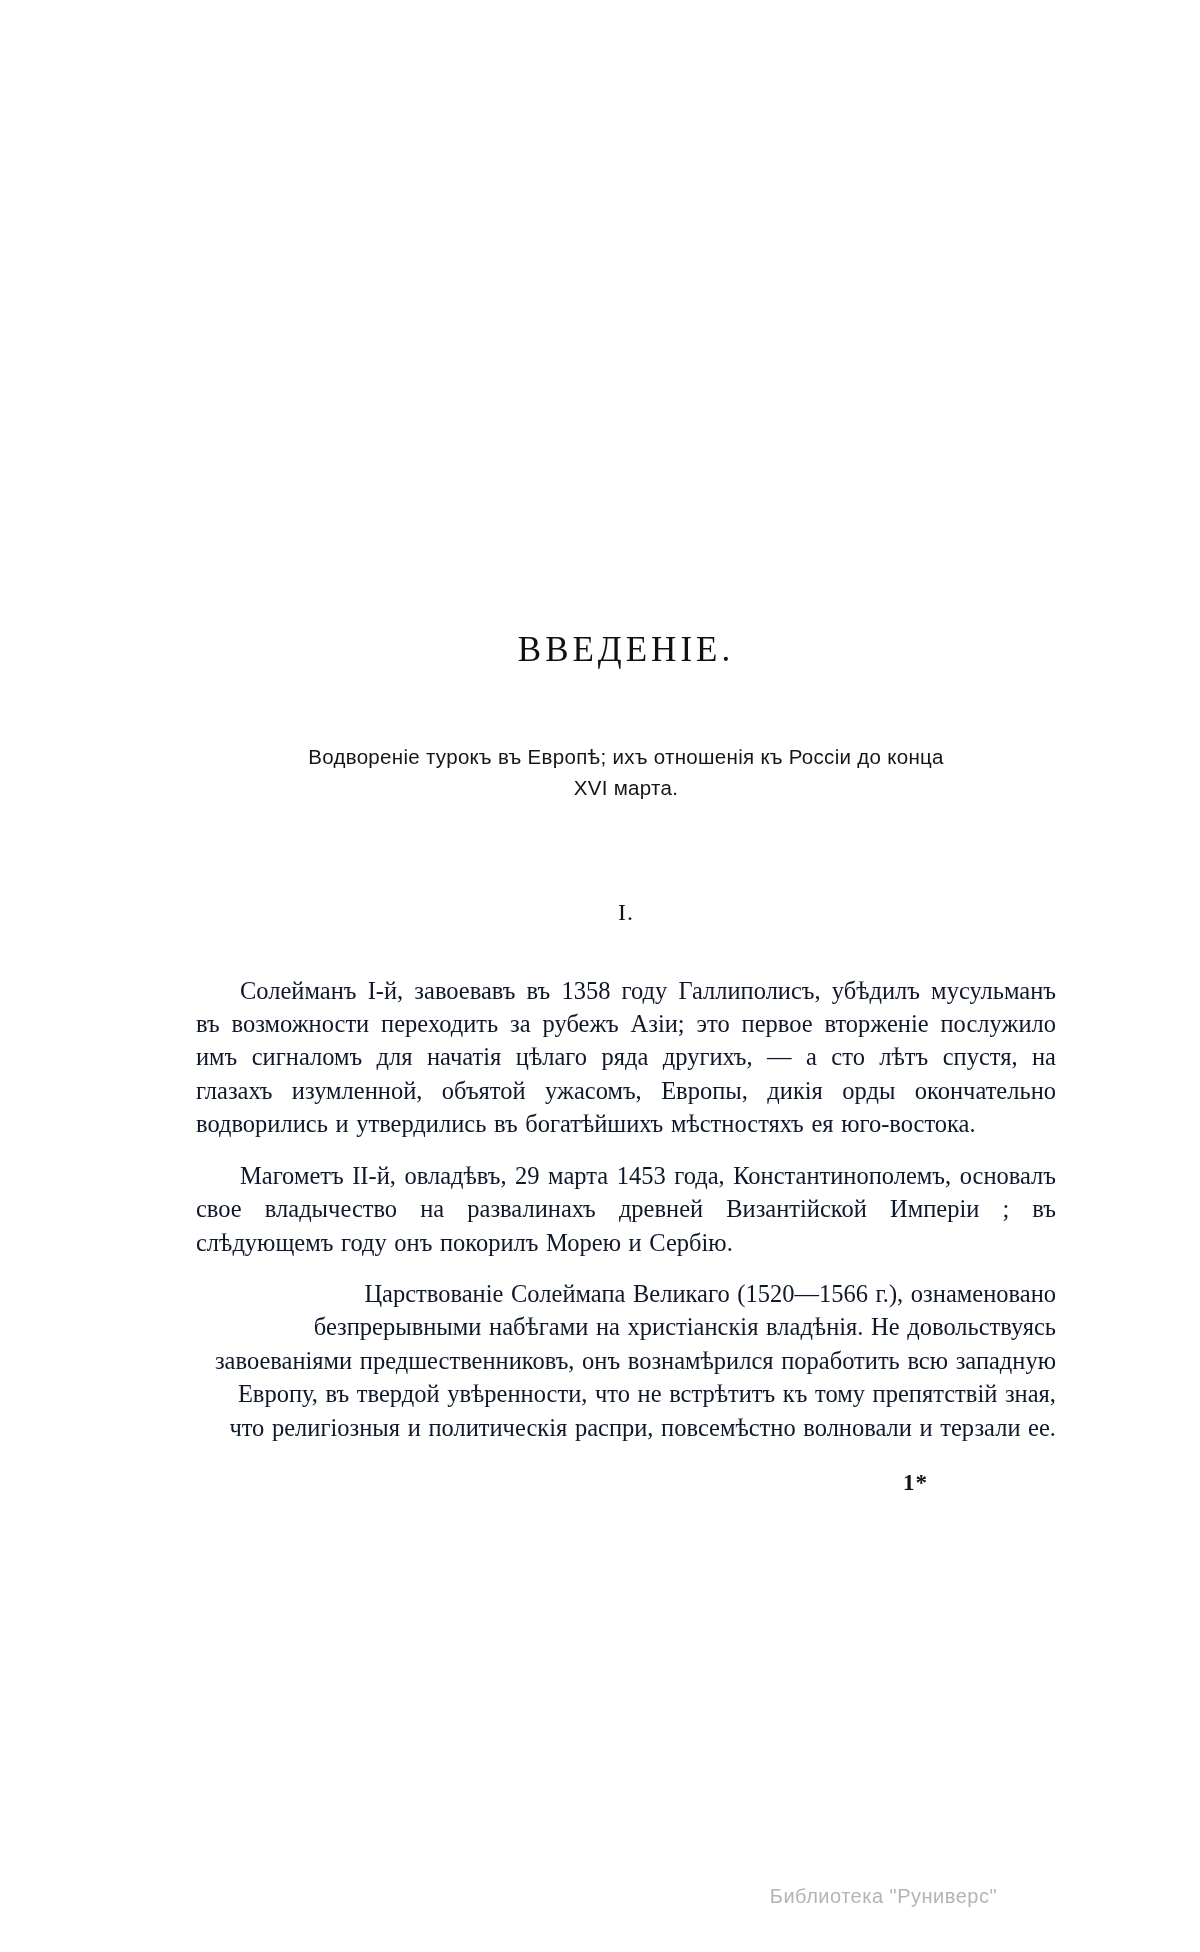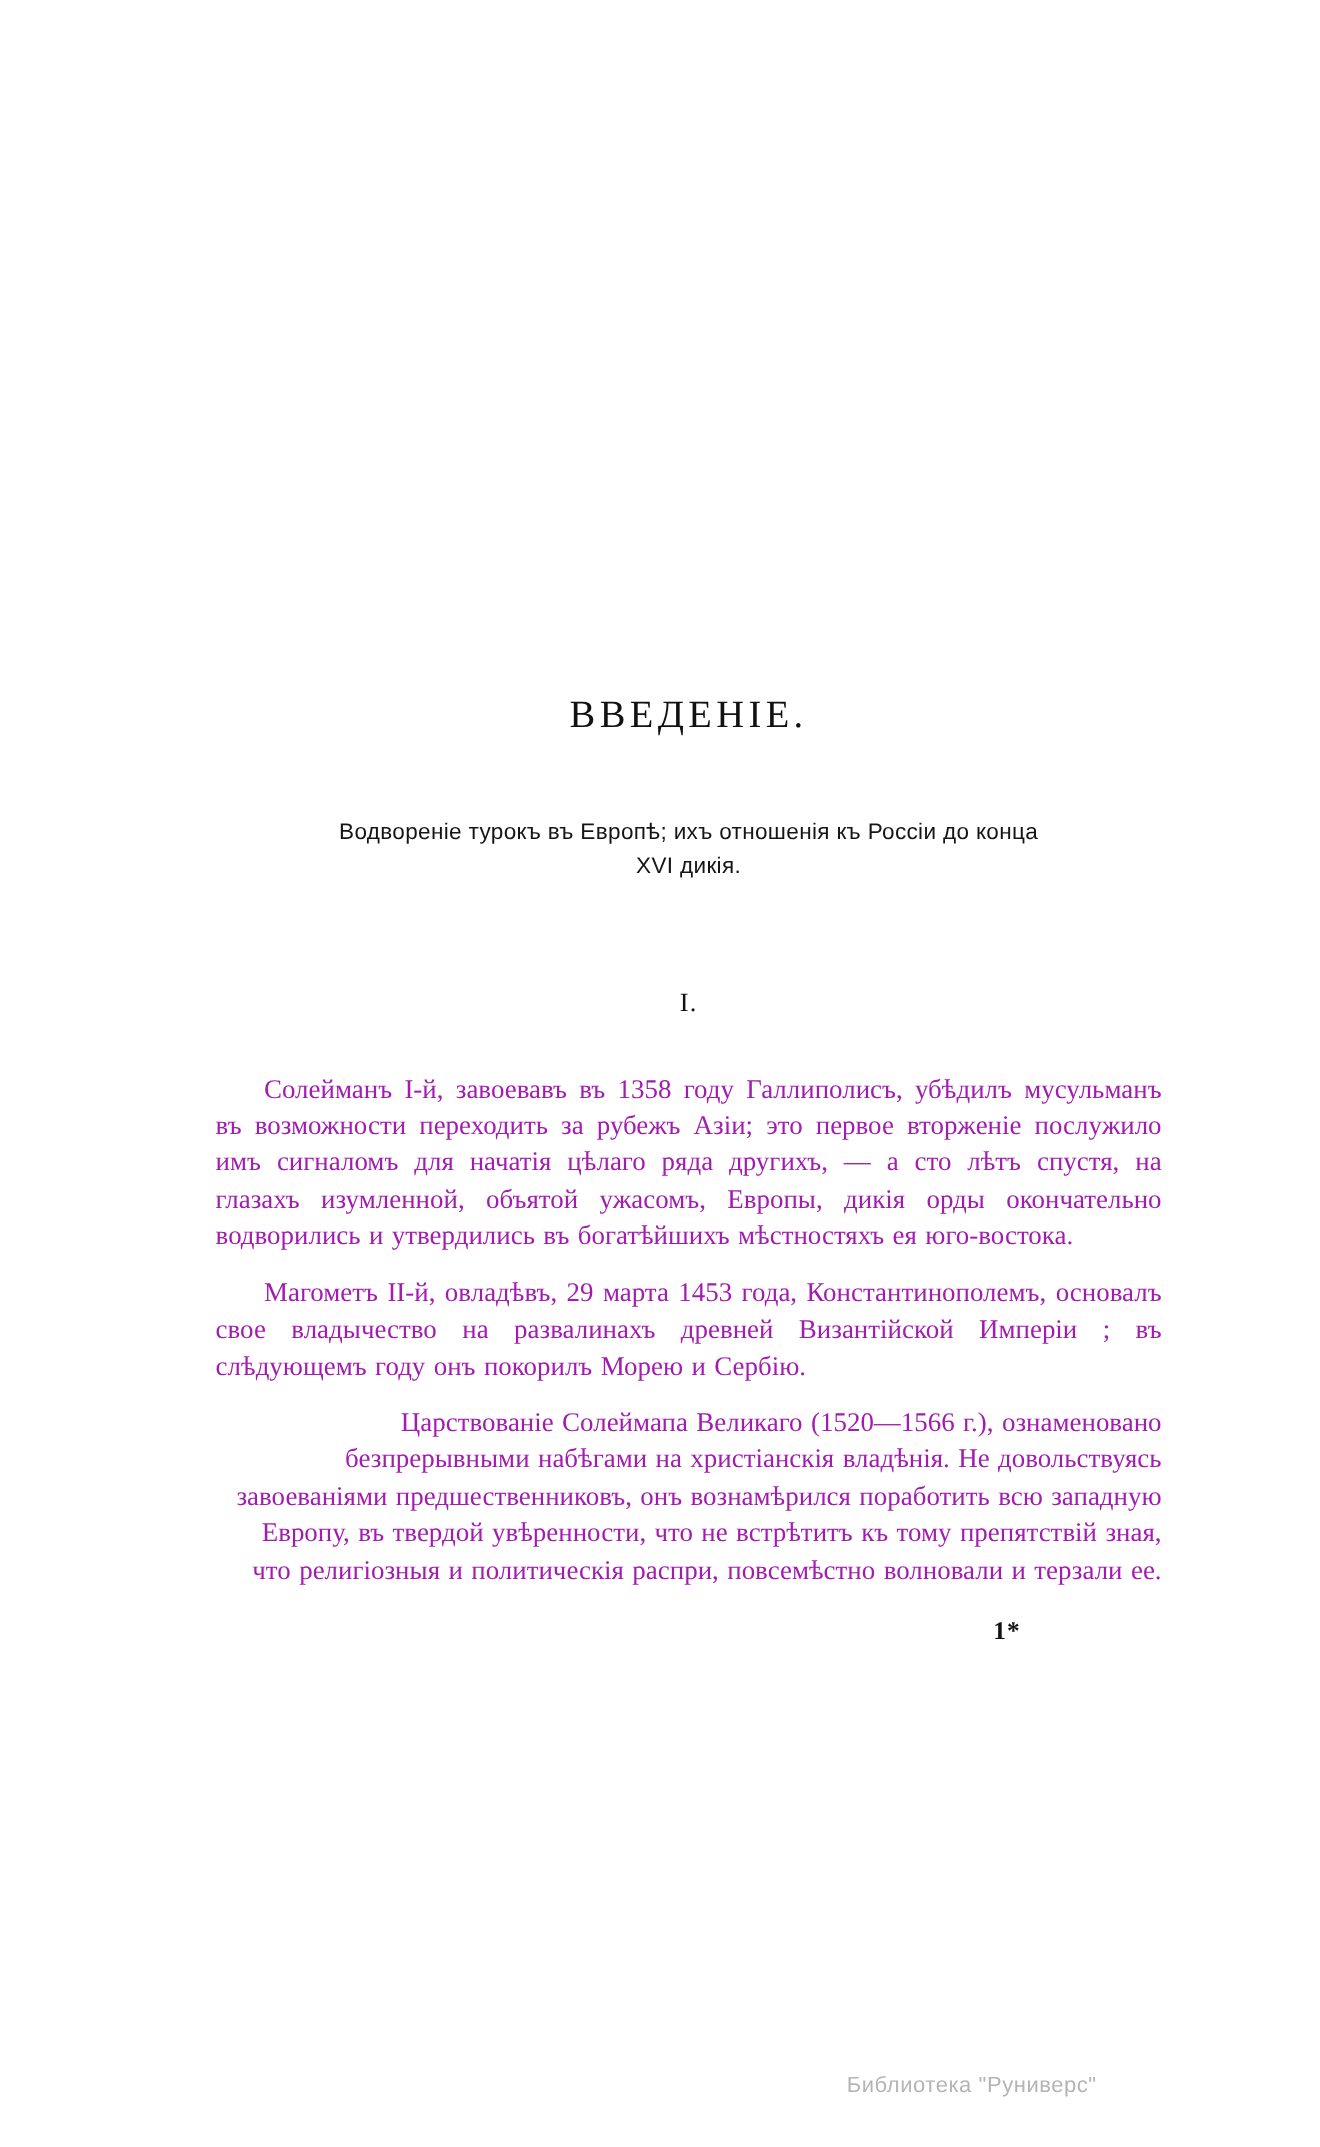--- a/index.html
+++ b/index.html
@@ -62,21 +62,21 @@
     font-size: 24px;
     letter-spacing: 1px;
     color: #111111;
   }
 
   .body-text {
     margin-top: 48px;
     font-size: 24.5px;
     line-height: 1.365;
     text-align: justify;
-    color: #a21caf;
+    color: #0f172a;
     font-family: "Liberation Serif", serif;
   }
 
   .para {
     margin: 0 0 0 0;
     text-indent: 44px;
     text-align: justify;
     word-spacing: 1.5px;
   }
   .para + .para {
@@ -110,21 +110,21 @@
 <body>
 
 <div class="page">
 
   <div class="content">
 
     <h1 class="chapter-title">ВВЕДЕНІЕ.</h1>
 
     <div class="subtitle">
       <span>Водвореніе турокъ въ Европѣ; ихъ отношенія къ Россіи до конца</span>
-      <span class="subtitle-line2">XVI дикія.</span>
+      <span class="subtitle-line2">XVI марта.</span>
     </div>
 
     <div class="section-number">I.</div>
 
     <div class="body-text">
       <p class="para">Солейманъ I-й, завоевавъ въ 1358 году Галлиполисъ, убѣдилъ мусульманъ въ возможности переходить за рубежъ Азіи; это первое вторженіе послужило имъ сигналомъ для начатія цѣлаго ряда другихъ, — а сто лѣтъ спустя, на глазахъ изумленной, объятой ужасомъ, Европы, дикія орды окончательно водворились и утвердились въ богатѣйшихъ мѣстностяхъ ея юго-востока.</p>
       <p class="para">Магометъ II-й, овладѣвъ, 29 марта 1453 года, Константинополемъ, основалъ свое владычество на развалинахъ древней Византійской Имперіи ; въ слѣдующемъ году онъ покорилъ Морею и Сербію.</p>
       <p class="para">Царствованіе Солеймапа Великаго (1520—1566 г.), ознаменовано безпрерывными набѣгами на христіанскія владѣнія. Не довольствуясь завоеваніями предшественниковъ, онъ вознамѣрился поработить всю западную Европу, въ твердой увѣренности, что не встрѣтитъ къ тому препятствій зная, что религіозныя и политическія распри, повсемѣстно волновали и терзали ее.</p>
     </div>
 

